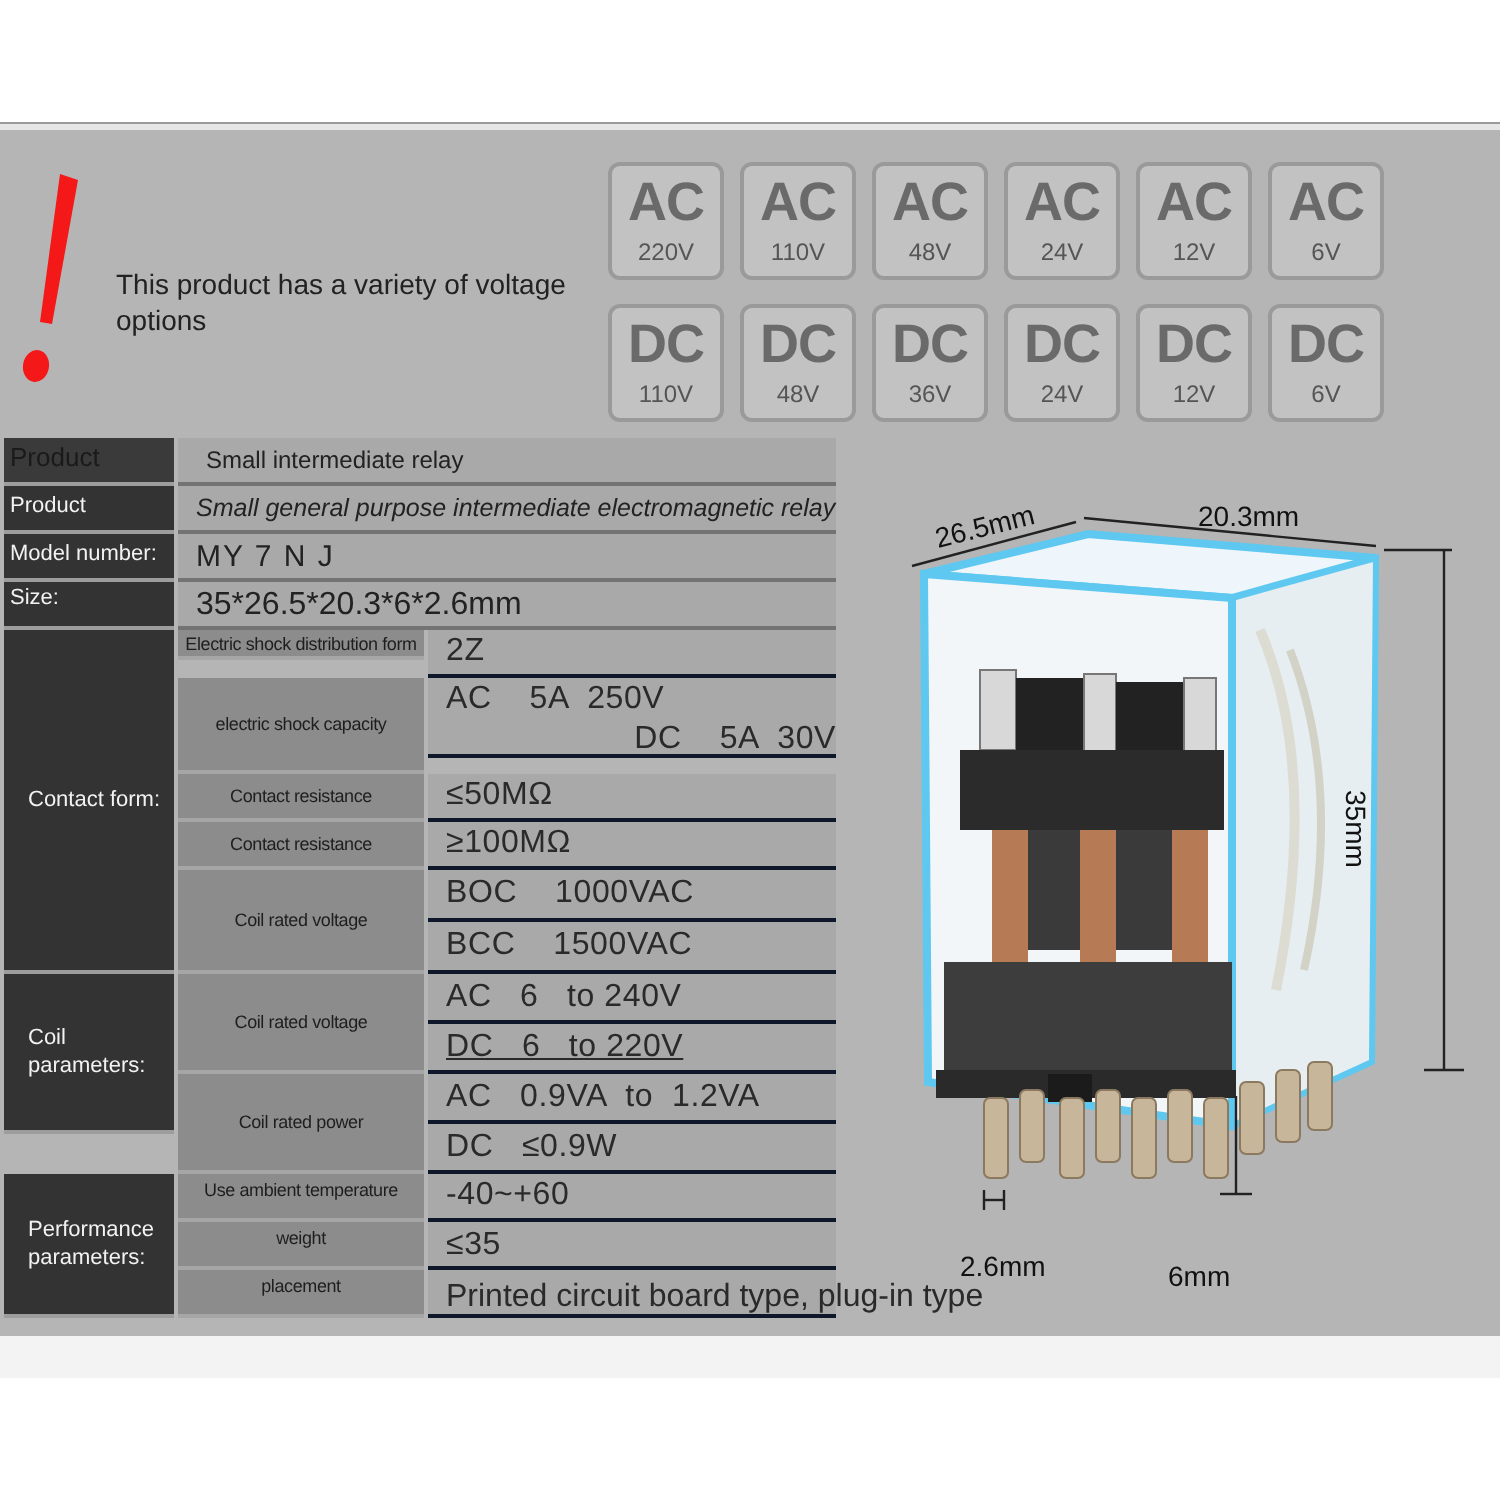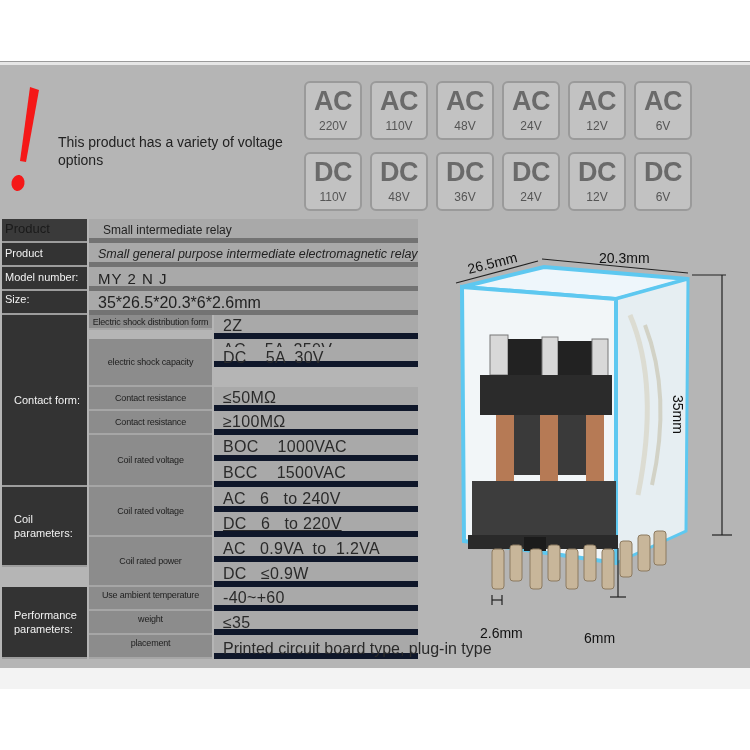--- a/index.html
+++ b/index.html
@@ -32,36 +32,36 @@
   .badge .volt { display: block; font-size: 12px; line-height: 20px; color: #555; }
 
   
   .spec { position: absolute; left: 2px; top: 219px; width: 416px; }
   .lab {
     position: absolute; left: 0; width: 85px; background: #333; color: #f2f2f2;
     font-size: 11px; line-height: 20px; padding-left: 3px; border-bottom: 2px solid #9d9d9d;
   }
   .val {
     position: absolute; left: 87px; width: 329px; background: #a9a9a9; color: #222;
-    border-bottom: 5px solid #737373; padding-left: 9px;
+    border-bottom: 2px solid #737373; padding-left: 9px;
   }
   .grp {
     position: absolute; left: 0; width: 85px; background: #333; color: #f2f2f2;
     font-size: 11px; display: flex; align-items: center; padding-left: 12px;
     border-bottom: 2px solid #9d9d9d; line-height: 14px;
   }
   .sub {
     position: absolute; left: 87px; width: 123px; background: #8c8c8c; color: #1e1e1e;
     font-size: 9px; text-align: center; border-bottom: 2px solid #a6a6a6;
     display: flex; align-items: center; justify-content: center; letter-spacing: -0.2px;
   }
   .sub.top { align-items: flex-start; padding-top: 3px; }
   .cell {
     position: absolute; left: 212px; width: 204px; background: #a9a9a9; color: #2a2a2a;
-    font-size: 16px; padding-left: 9px; border-bottom: 6px solid #0f172a; white-space: pre;
+    font-size: 16px; padding-left: 9px; border-bottom: 2px solid #0f172a; white-space: pre;
     letter-spacing: 0.3px;
   }
 
   
   .relay { position: absolute; left: 440px; top: 255px; width: 300px; height: 400px; }
   .dim-text { position: absolute; font-size: 14px; color: #111; }
 </style>
 </head>
 <body>
 
@@ -131,33 +131,33 @@
 
 <div class="spec">
 
   <div class="lab" style="top:0;height:24px;font-size:13px;color:#1a1a1a;background:#3a3a3a;">Product name:</div>
   <div class="val" style="top:0;height:24px;font-size:12px;line-height:22px;padding-left:14px;">Small intermediate relay</div>
 
   <div class="lab" style="top:24px;height:24px;">Product Category:</div>
   <div class="val" style="top:24px;height:24px;font-size:12.5px;line-height:22px;font-style:italic;">Small general purpose intermediate electromagnetic relay</div>
 
   <div class="lab" style="top:48px;height:24px;">Model number:</div>
-  <div class="val" style="top:48px;height:24px;font-size:15px;line-height:23px;letter-spacing:1px;">MY 2 N J</div>
+  <div class="val" style="top:48px;height:24px;font-size:15px;line-height:23px;letter-spacing:1px;">MY 7 N J</div>
 
   <div class="lab" style="top:72px;height:24px;line-height:16px;">Size:</div>
   <div class="val" style="top:72px;height:24px;font-size:16px;line-height:24px;">35*26.5*20.3*6*2.6mm</div>
 
   <div class="grp" style="top:96px;height:172px;">Contact form:</div>
 
   <div class="sub" style="top:96px;height:15px;">Electric shock distribution form</div>
   <div class="cell" style="top:96px;height:24px;line-height:22px;">2Z</div>
 
   <div class="sub" style="top:120px;height:48px;">electric shock capacity</div>
   <div class="cell" style="top:120px;height:24px;line-height:22px;">AC    5A  250V</div>
-  <div class="cell" style="top:128px;height:20px;line-height:22px;">DC    5A  30V</div>
+  <div class="cell" style="top:140px;height:20px;line-height:22px;text-align:right;">DC    5A  30V</div>
 
   <div class="sub" style="top:168px;height:24px;">Contact resistance</div>
   <div class="cell" style="top:168px;height:24px;line-height:22px;">≤50MΩ</div>
 
   <div class="sub" style="top:192px;height:24px;">Contact resistance</div>
   <div class="cell" style="top:192px;height:24px;line-height:22px;">≥100MΩ</div>
 
   <div class="sub" style="top:216px;height:52px;">Coil rated voltage</div>
   <div class="cell" style="top:216px;height:26px;line-height:24px;">BOC    1000VAC</div>
   <div class="cell" style="top:242px;height:26px;line-height:24px;">BCC    1500VAC</div>

